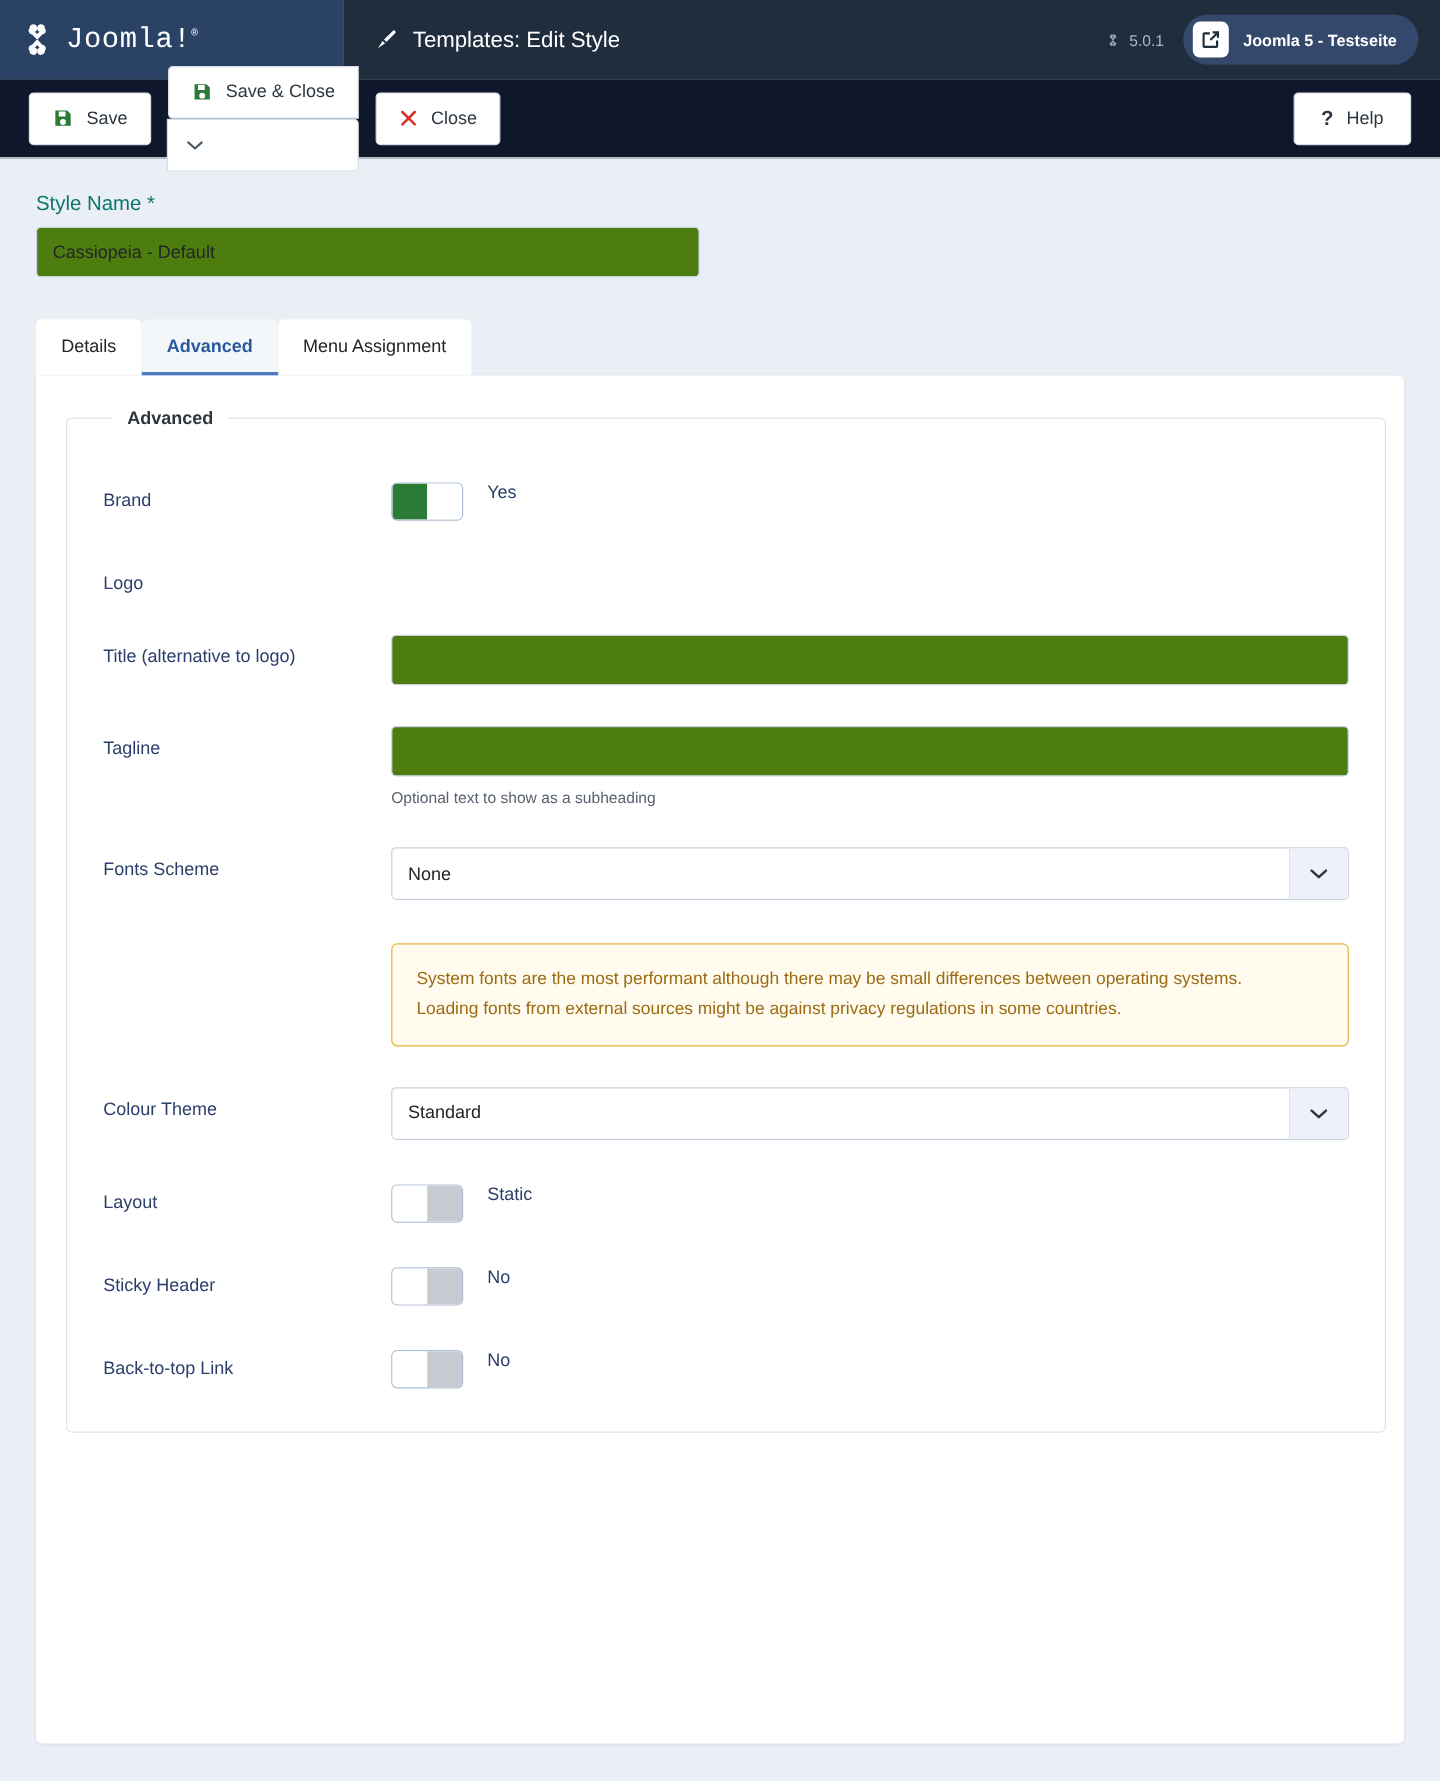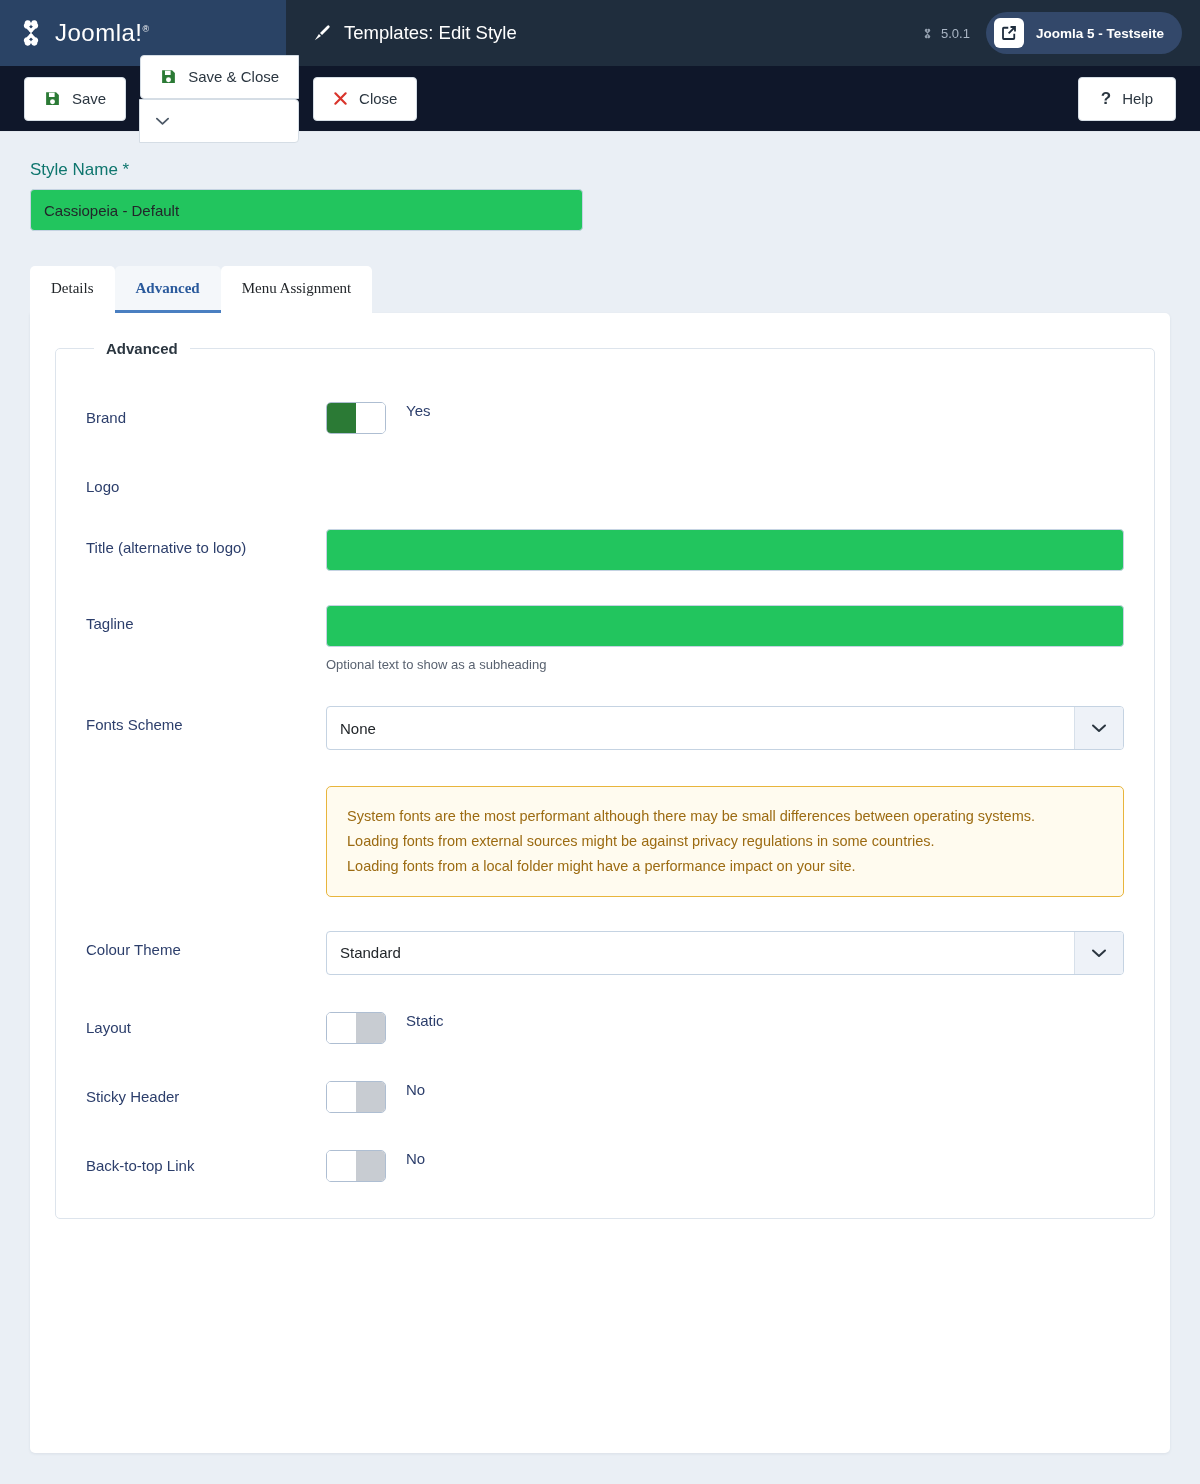--- a/index.html
+++ b/index.html
@@ -14,21 +14,21 @@
 
   
   .topbar { display: flex; height: 66px; width: 1200px; }
   .topbar-logo {
     width: 286px; background: #2a4365;
     display: flex; align-items: center; padding-left: 14px;
   }
   .logo-mark { width: 34px; height: 34px; flex: 0 0 34px; }
   .logo-word {
     color: #ffffff; font-size: 24px; letter-spacing: .5px;
-    margin-left: 7px; font-weight: 400; position: relative;
+    margin-left: 7px; font-weight: 400; position: relative; font-family: Liberation Mono, monospace;
   }
   .logo-reg { font-size: 9px; vertical-align: super; }
   .topbar-main {
     flex: 1; background: #1f2d3d; display: flex; align-items: center;
     padding: 0 18px 0 26px;
   }
   .page-title {
     color: #ffffff; font-size: 18.5px; display: flex;
     align-items: center; gap: 12px;
   }
@@ -73,28 +73,28 @@
   .qmark { font-size: 17px; font-weight: bold; color: #2b3640; }
 
   
   .page { padding: 0 30px; }
   .style-name-block { padding: 28px 0 0 0; }
   .field-label-top {
     font-size: 17px; color: #0f766e; margin-bottom: 9px; display: block;
   }
   .text-input {
     width: 100%; height: 42px; border: 1px solid #c5d3e2; border-radius: 4px;
-    background: #22c55e; font-size: 15px; color: #22262a;
+    background: #4d7c0f; font-size: 15px; color: #22262a;
     padding: 0 13px; font-family: "Liberation Sans", sans-serif;
   }
   .style-name-input { width: 553px; }
 
   
   .tabs {
-    display: flex; margin-top: 35px; position: relative; z-index: 2; font-family: Liberation Serif, serif;
+    display: flex; margin-top: 35px; position: relative; z-index: 2;
   }
   .tab {
     padding: 14px 21px 13px 21px; font-size: 15px; color: #22262a;
     background: #ffffff; cursor: pointer; border-bottom: 3px solid transparent;
     border-radius: 5px 5px 0 0;
   }
   .tab.active {
     color: #2a5a9c; font-weight: bold; background: #f4f7fa;
     border-bottom: 3px solid #4a7fc1;
   }
@@ -322,21 +322,20 @@
             <span class="sel-btn">
               <svg width="16" height="10" viewBox="0 0 16 10">
                 <path fill="none" stroke="#2b3640" stroke-width="2" stroke-linecap="round" stroke-linejoin="round" d="M2 2.5 8 8l6-5.5"></path>
               </svg>
             </span>
           </div>
 
           <div class="alert">
             <div>System fonts are the most performant although there may be small differences between operating systems.</div>
             <div>Loading fonts from external sources might be against privacy regulations in some countries.</div>
-            <div>Loading fonts from a local folder might have a performance impact on your site.</div>
           </div>
         </div>
       </div>
 
       <div class="row">
         <div class="row-label">Colour Theme</div>
         <div class="row-ctl">
           <div class="sel-wrap">
             <select class="sel">
               <option>Standard</option>

